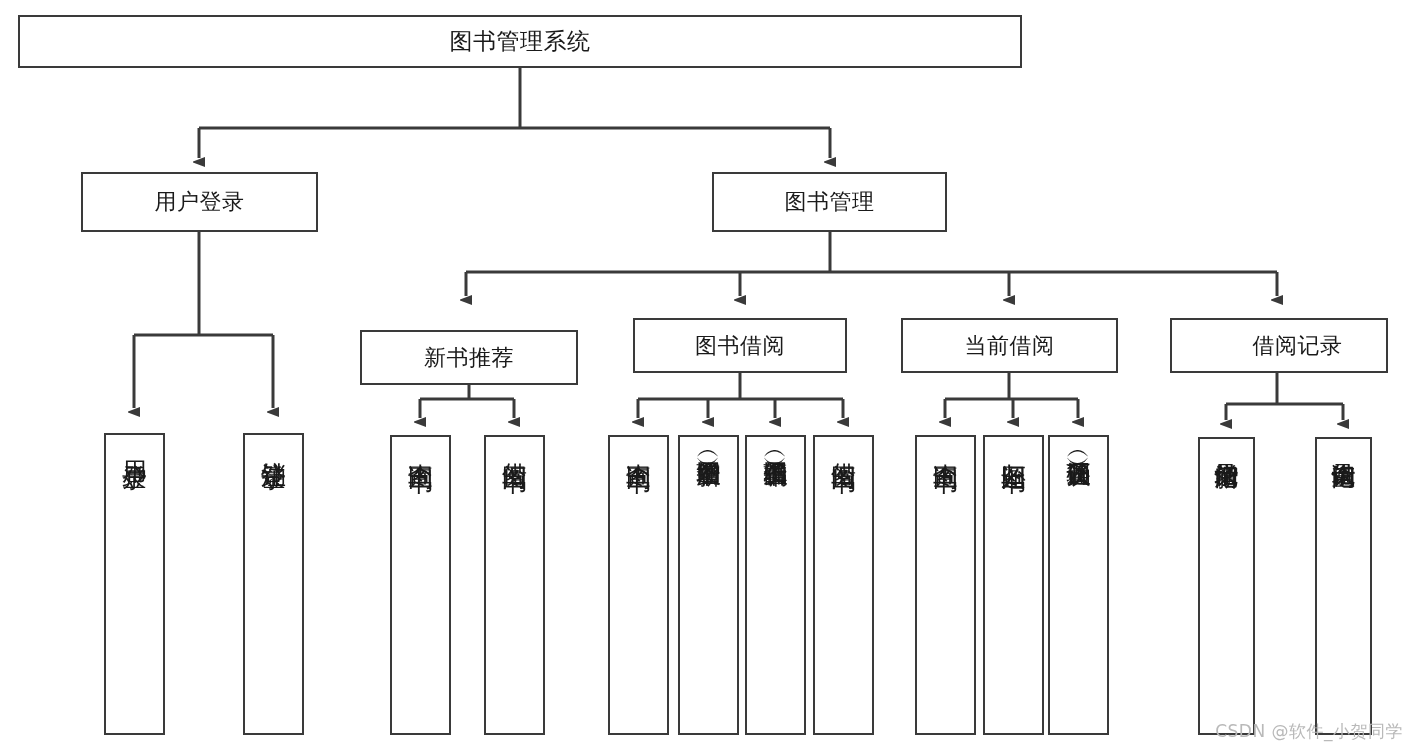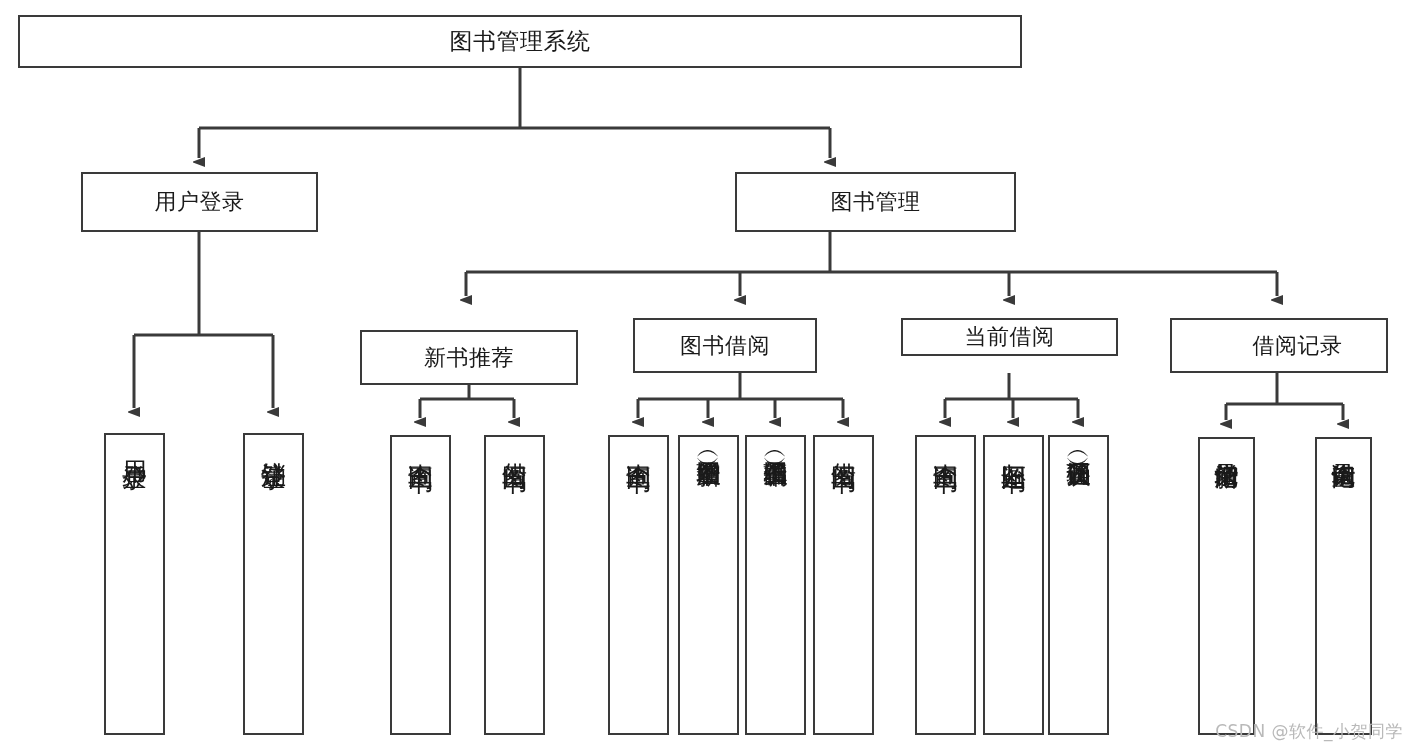--- a/index.html
+++ b/index.html
@@ -136,33 +136,33 @@
   </svg>
 
   <div class="node h root" style="left:18px; top:15px; width:1004px; height:53px;">
     <span class="label">图书管理系统</span>
   </div>
 
   <div class="node h" style="left:81px; top:172px; width:237px; height:60px;">
     <span class="label">用户登录</span>
   </div>
 
-  <div class="node h" style="left:712px; top:172px; width:281px; height:60px;margin-left:23px;">
+  <div class="node h" style="left:712px; top:172px; width:235px; height:60px;">
     <span class="label">图书管理</span>
   </div>
 
   <div class="node h" style="left:360px; top:330px; width:218px; height:55px;font-family:Liberation Serif, serif;">
     <span class="label">新书推荐</span>
   </div>
 
-  <div class="node h" style="left:633px; top:318px; width:184px; height:55px;">
+  <div class="node h" style="left:633px; top:318px; width:214px; height:55px;">
     <span class="label">图书借阅</span>
   </div>
 
-  <div class="node h" style="left:901px; top:318px; width:217px; height:38px;">
+  <div class="node h" style="left:901px; top:318px; width:217px; height:55px;">
     <span class="label">当前借阅</span>
   </div>
 
   <div class="node h" style="left:1170px; top:318px; width:218px; height:55px;padding-left:37px;">
     <span class="label">借阅记录</span>
   </div>
 
   <div class="node v" style="left:104px; top:433px; width:61px; height:302px;">
     <span class="label">用户登录</span>
   </div>

